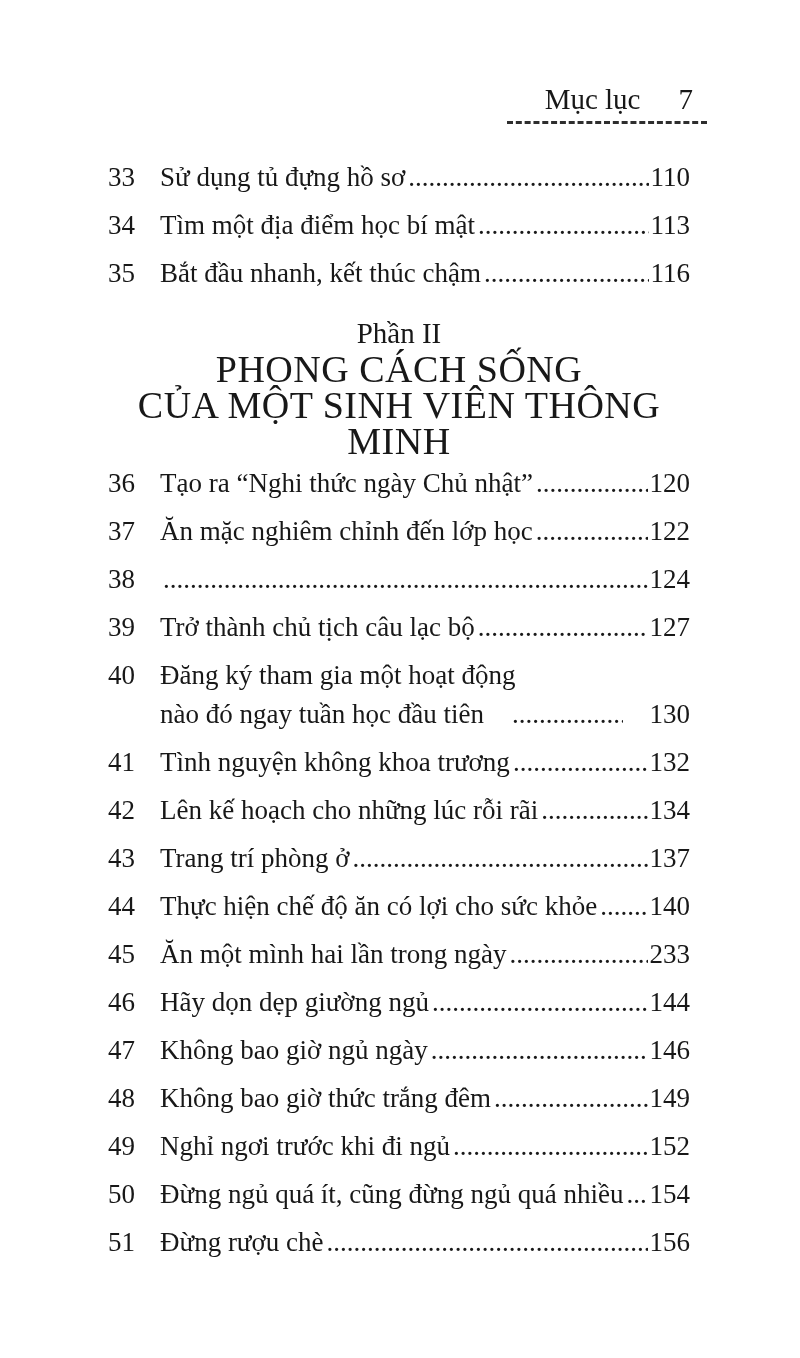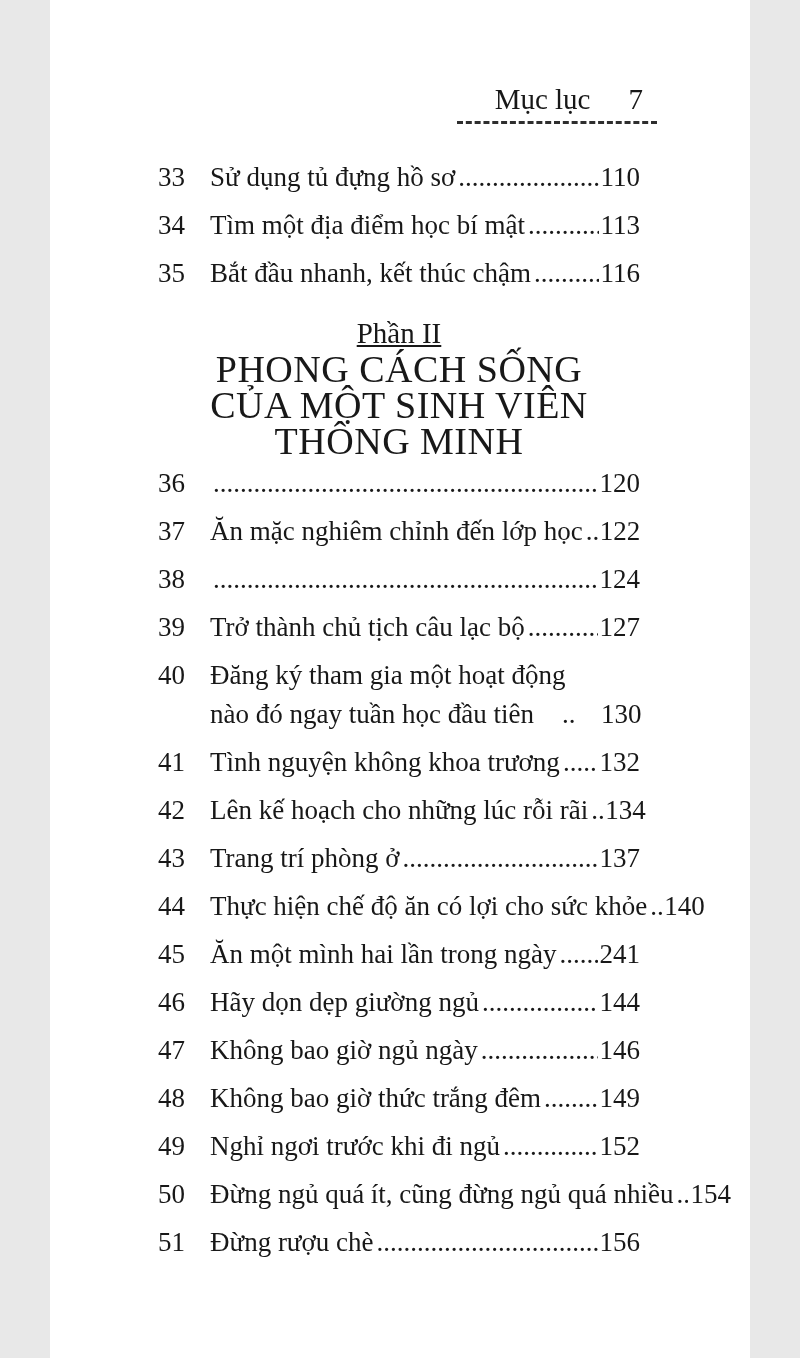--- a/index.html
+++ b/index.html
@@ -1,18 +1,18 @@
 <!DOCTYPE html>
 <html lang="vi"><head>
 <meta charset="utf-8">
 <style>
   html, body { margin: 0; padding: 0; background: #e8e8e8; }
   .page {
     position: relative;
-    width: 700px;
+    width: 800px;
     height: 1358px;
     margin: 0 auto;
     background: #ffffff;
     color: #181818;
     font-family: "Liberation Serif", "DejaVu Serif", serif;
     box-sizing: border-box;
     padding-top: 84px;
     overflow: hidden;
   }
 
@@ -73,21 +73,20 @@
   .toc-page { white-space: nowrap; }
 
   
   .section-heading {
     text-align: center;
     margin: 25px 0 7px 0;
   }
   .part-label {
     font-size: 29px;
     line-height: 36px;
-    text-decoration: underline;
   }
   .section-title {
     font-size: 38px;
     line-height: 36px;
     letter-spacing: 0.5px;
   }
 </style>
 </head>
 <body>
 
@@ -139,20 +138,21 @@
       <div class="part-label">Phần II</div>
       <div class="section-title">PHONG CÁCH SỐNG</div>
       <div class="section-title">CỦA MỘT SINH VIÊN THÔNG MINH</div>
     </div>
 
     <div id="toc-part2" class="toc-list">
         <div class="toc-row">
           <span class="toc-num">36</span>
           <div class="toc-body">
             <div class="toc-line">
+              <span class="toc-title">Tạo ra “Nghi thức ngày Chủ nhật”</span>
               <span class="toc-dots"></span>
               <span class="toc-page">120</span>
             </div>
           </div>
         </div>
         <div class="toc-row">
           <span class="toc-num">37</span>
           <div class="toc-body">
             <div class="toc-line">
               <span class="toc-title">Ăn mặc nghiêm chỉnh đến lớp học</span>
@@ -232,21 +232,21 @@
               <span class="toc-page">140</span>
             </div>
           </div>
         </div>
         <div class="toc-row">
           <span class="toc-num">45</span>
           <div class="toc-body">
             <div class="toc-line">
               <span class="toc-title">Ăn một mình hai lần trong ngày</span>
               <span class="toc-dots"></span>
-              <span class="toc-page">241</span>
+              <span class="toc-page">233</span>
             </div>
           </div>
         </div>
         <div class="toc-row">
           <span class="toc-num">46</span>
           <div class="toc-body">
             <div class="toc-line">
               <span class="toc-title">Hãy dọn dẹp giường ngủ</span>
               <span class="toc-dots"></span>
               <span class="toc-page">144</span>

